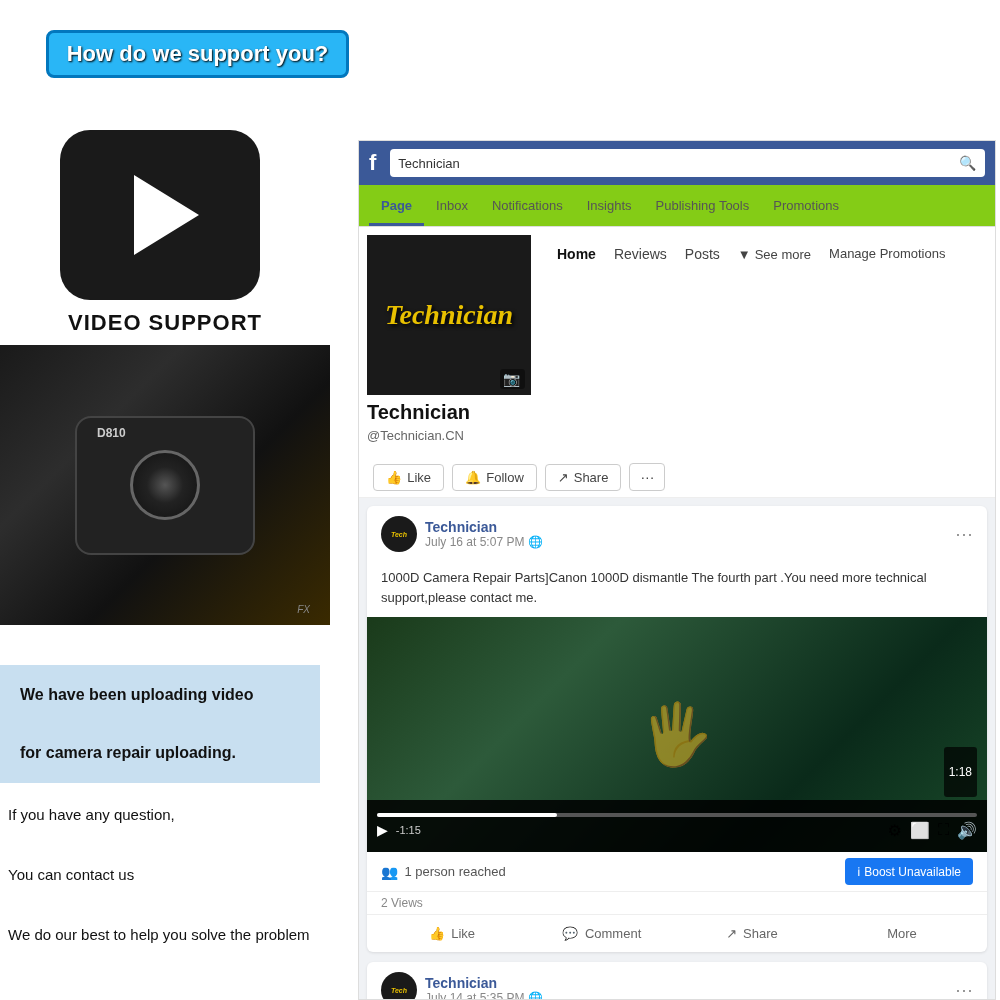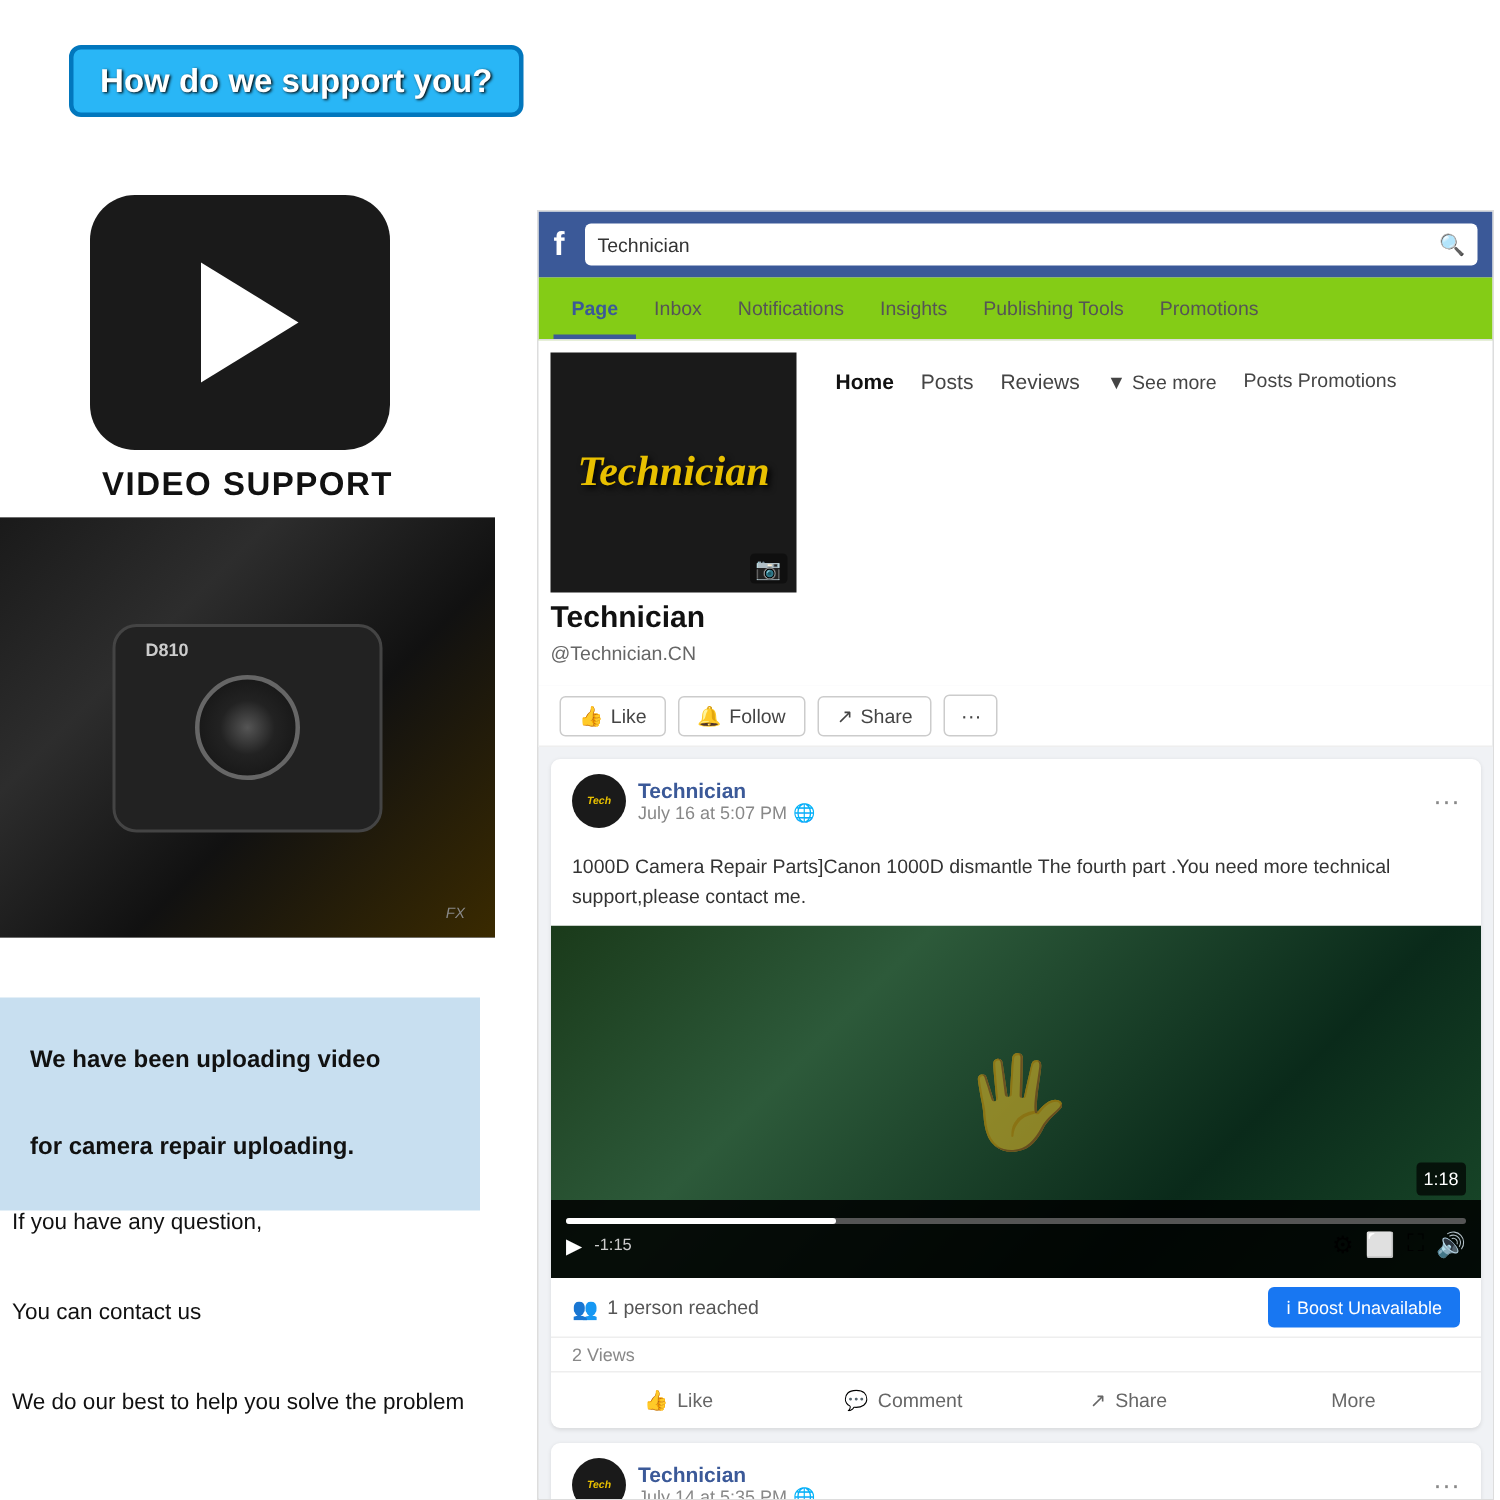--- a/index.html
+++ b/index.html
@@ -144,21 +144,21 @@
       font-weight: bold;
     }
 
     
     .blue-text-box {
       position: absolute;
       top: 665px;
       left: 0;
       width: 320px;
       background: #c8dff0;
-      padding: 28px 20px;
+      padding: 16px 20px;
       font-size: 16px;
       font-weight: bold;
       color: #111;
       line-height: 1.8;
     }
 
     
     .bottom-text {
       position: absolute;
       top: 800px;
@@ -432,21 +432,21 @@
       align-items: center;
       justify-content: center;
     }
     .video-timer {
       position: absolute;
       bottom: 55px;
       right: 10px;
       background: rgba(0,0,0,0.7);
       color: #fff;
       font-size: 12px;
-      padding: 4px 5px;
+      padding: 18px 5px;
       border-radius: 3px;
     }
     .video-controls {
       position: absolute;
       bottom: 0;
       left: 0;
       right: 0;
       height: 52px;
       background: rgba(0,0,0,0.85);
       display: flex;
@@ -615,27 +615,27 @@
 
       <div style="padding-top: 6px;">
         <div class="fb-page-name">Technician</div>
         <div class="fb-page-handle">@Technician.CN</div>
       </div>
     </div>
 
     <div class="fb-page-info">
       <div class="fb-page-nav">
         <div class="fb-page-nav-item active">Home</div>
+        <div class="fb-page-nav-item">Reviews</div>
         <div class="fb-page-nav-item">Posts</div>
-        <div class="fb-page-nav-item">Reviews</div>
         <div class="fb-see-more">
           <span>▼</span>
           <span>See more</span>
         </div>
-        <div class="fb-manage-promo">Posts Promotions</div>
+        <div class="fb-manage-promo">Manage Promotions</div>
       </div>
     </div>
   </div>
 
   <div class="fb-action-bar">
     <div class="fb-action-btn">
       <span>👍</span>
       <span>Like</span>
     </div>
     <div class="fb-action-btn">

